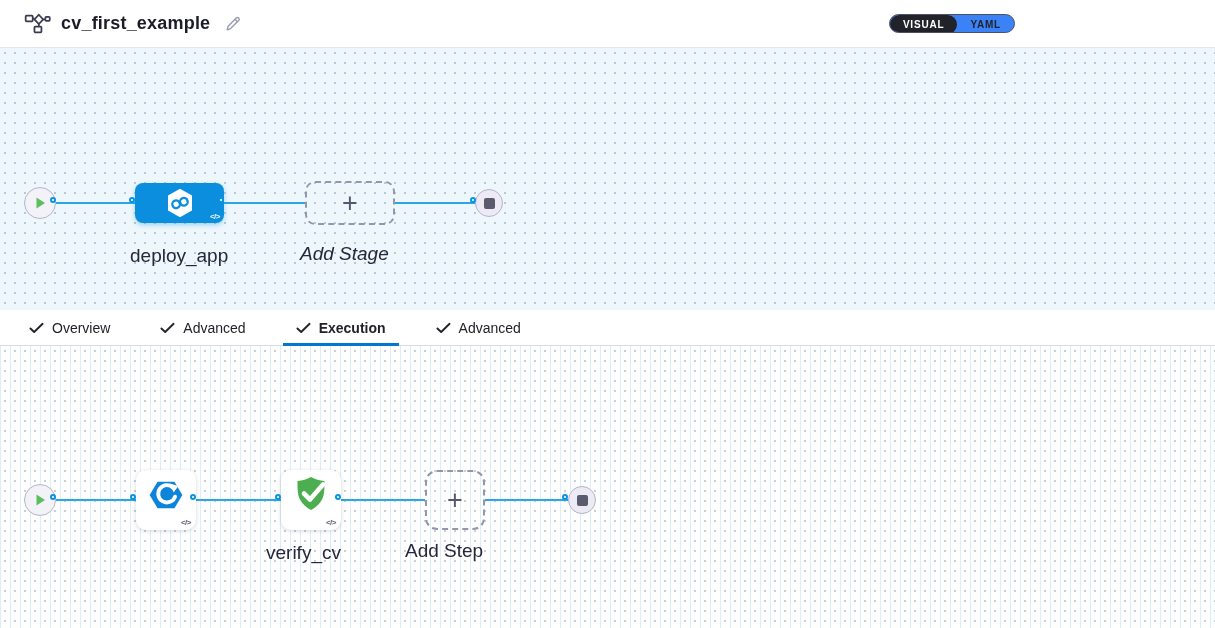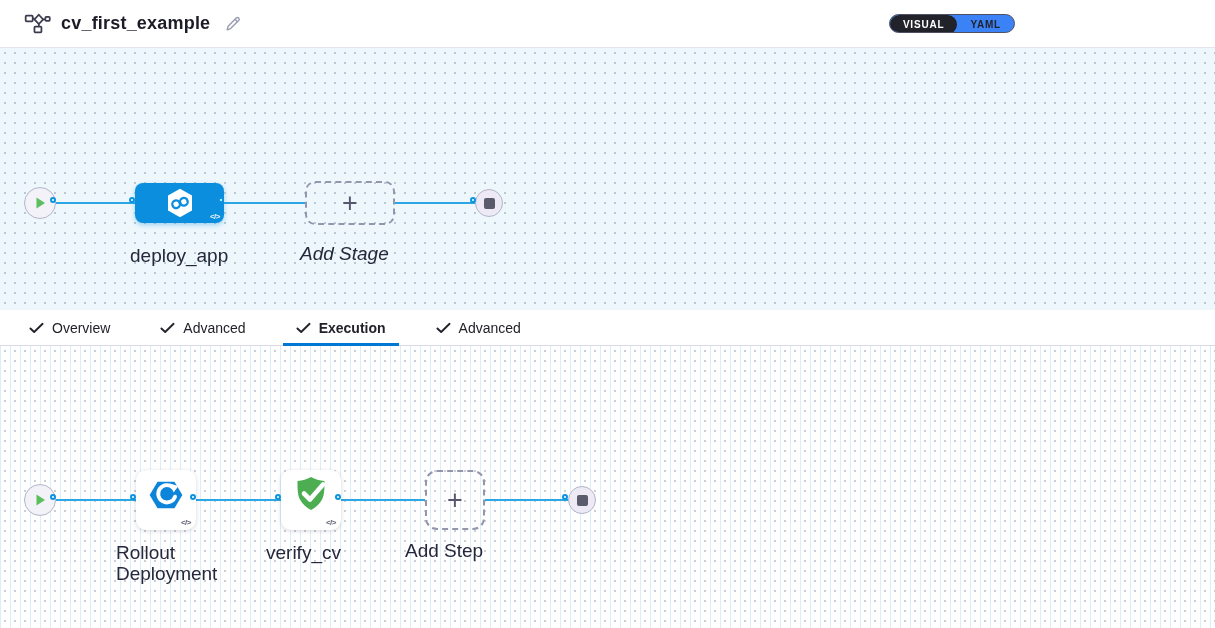--- a/index.html
+++ b/index.html
@@ -178,21 +178,20 @@
     <div class="port" style="left:562px; top:148px;"></div>
 
     <div class="step-card" style="left:136px; top:124px;">
       <svg width="38" height="38" viewBox="0 0 36 36" style="margin-top:6px;">
         <path d="M2.5 18 L10 5.5 H26 L33.5 18 L26 30.5 H10 Z" fill="#0b84da"></path>
         <path d="M24.8 11.2 A8.2 8.2 0 1 0 26.6 19.5" stroke="#ffffff" stroke-width="3.6" fill="none" stroke-linecap="round"></path>
         <path d="M21.5 7.2 L29.8 9.4 L25.2 15.6 Z" fill="#ffffff"></path>
       </svg>
       <span class="code">&lt;/&gt;</span>
     </div>
-    <div class="node-label" style="left:116px; top:196px; width:100px;">Rollout Deployment</div>
 
     <div class="step-card" style="left:281px; top:124px;">
       <svg width="40" height="40" viewBox="0 0 40 40" style="margin-top:4px; overflow:visible;">
         <path d="M20 3 C24 5.5 28.5 6.6 33.5 6.9 C33.5 15 33.4 20.8 31 25.6 C28.6 30.4 24.8 33.6 20 36 C15.2 33.6 11.4 30.4 9 25.6 C6.6 20.8 6.5 15 6.5 6.9 C11.5 6.6 16 5.5 20 3 Z" fill="#4cae50"></path>
         <path d="M13 19.5 L19 25.5 L32 10.5" stroke="#ffffff" stroke-width="4.6" fill="none" stroke-linecap="round" stroke-linejoin="round"></path>
       </svg>
       <span class="code">&lt;/&gt;</span>
     </div>
     <div class="node-label" style="left:266px; top:196px; width:90px;">verify_cv</div>
 

